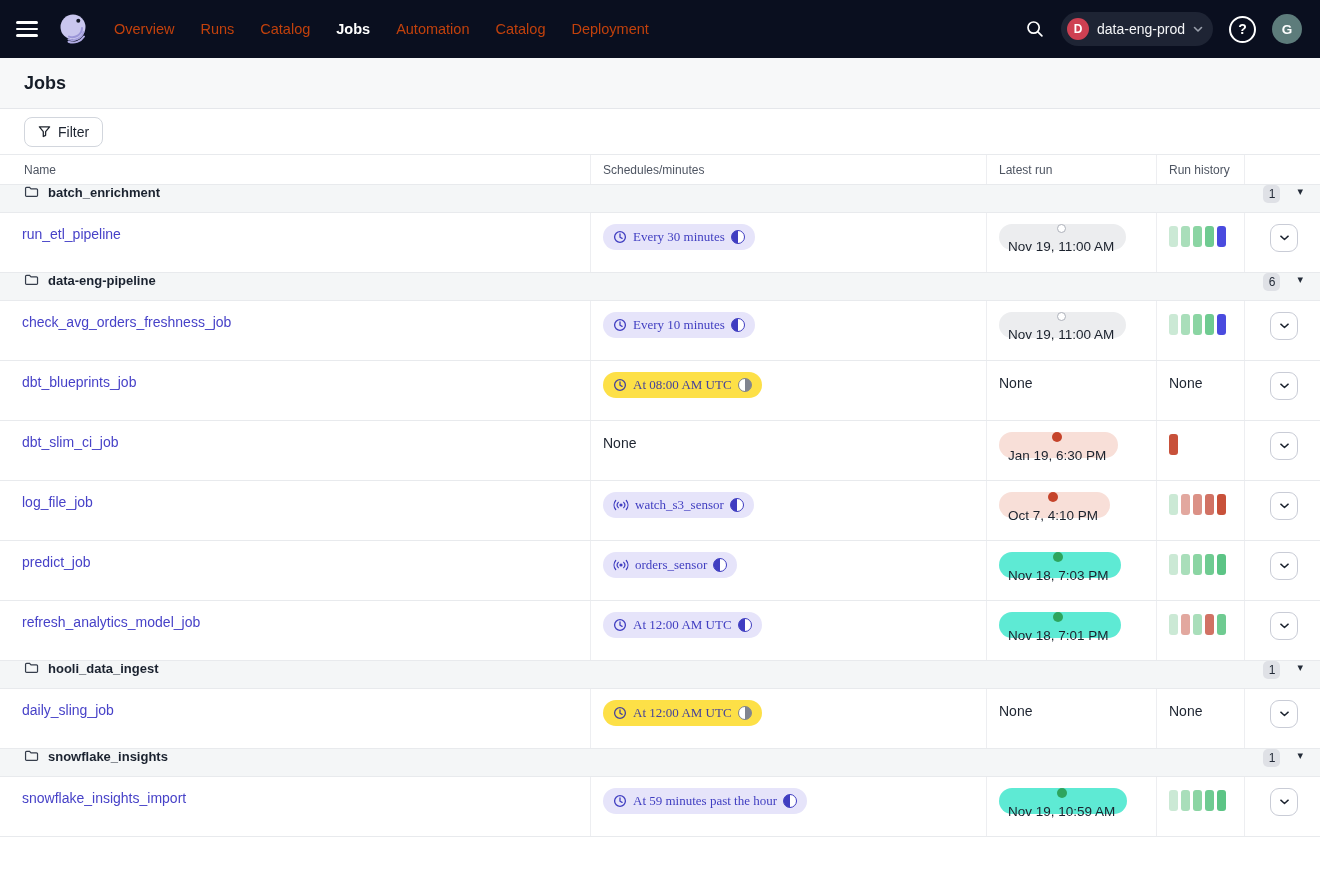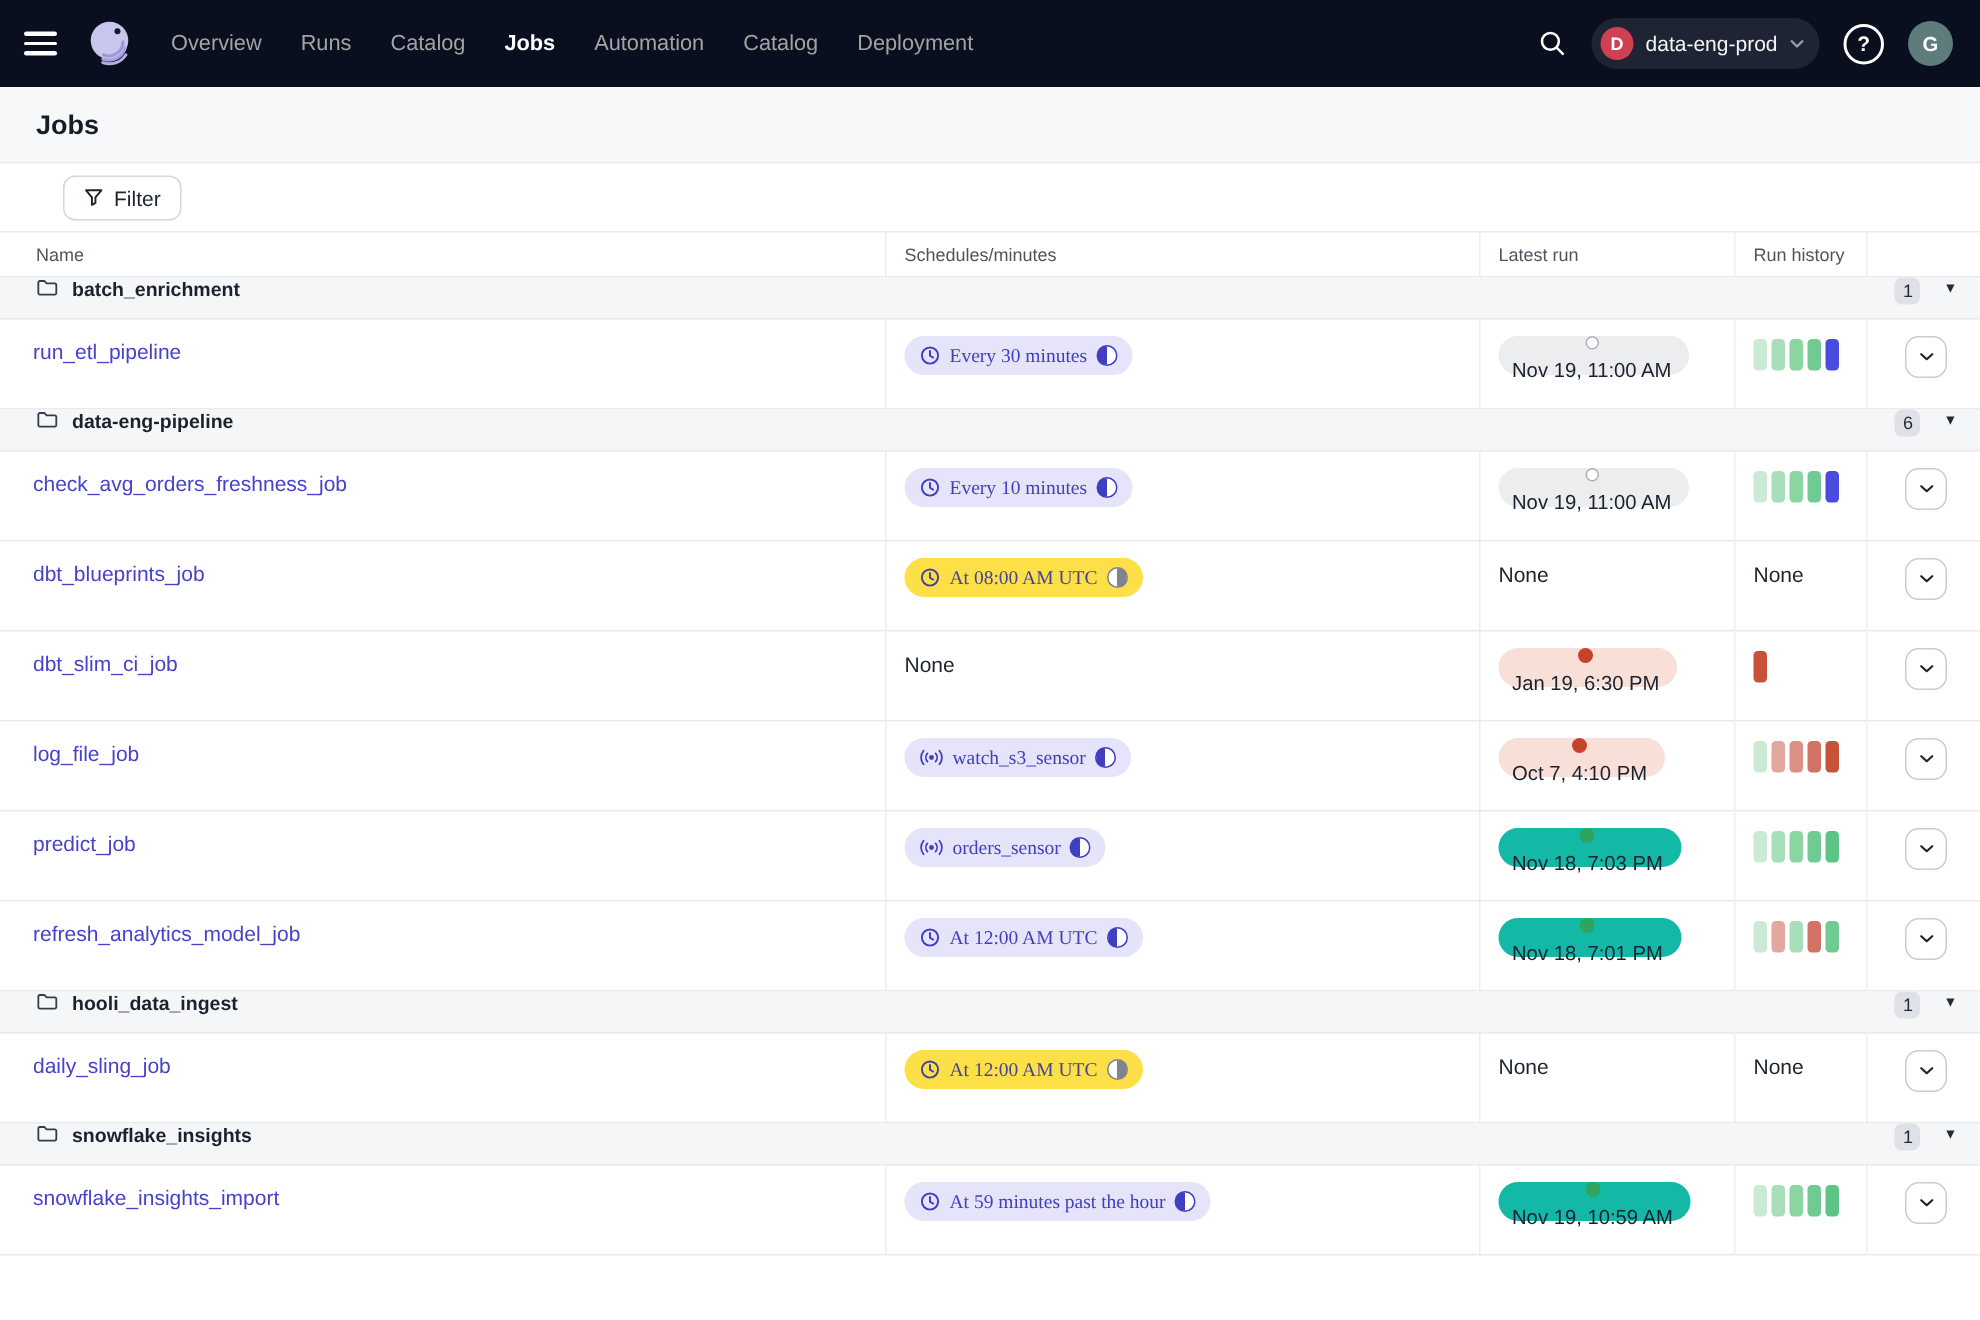--- a/index.html
+++ b/index.html
@@ -5,35 +5,35 @@
   * { margin:0; padding:0; box-sizing:border-box; }
   html,body { width:1320px; height:880px; background:#fff; font-family:"Liberation Sans", sans-serif; overflow:hidden; }
   .app { width:1320px; height:880px; background:#fff; }
 
   
   .topnav { height:58px; background:#0A0F1F; display:flex; align-items:center; padding:0 18px 0 16px; }
   .hamburger { width:26px; height:26px; background:none; border:none; cursor:pointer; display:flex; flex-direction:column; justify-content:center; gap:4px; margin-right:12px; }
   .hamburger span { display:block; height:2.4px; width:22px; background:#fff; border-radius:2px; }
   .logo { width:38px; height:38px; margin-right:22px; display:flex; align-items:center; justify-content:center; }
   .navitems { display:flex; align-items:center; gap:26px; }
-  .navitem { color:#a3a3a3; font-size:14.5px; text-decoration:none; cursor:pointer; background:none; border:none; font-family:inherit; }
+  .navitem { color:#c2410c; font-size:14.5px; text-decoration:none; cursor:pointer; background:none; border:none; font-family:inherit; }
   .navitem.active { color:#fff; font-weight:700; }
   .nav-right { margin-left:auto; display:flex; align-items:center; gap:16px; }
   .icon-btn { background:none; border:none; cursor:pointer; display:flex; align-items:center; justify-content:center; }
   .deploy-pill { display:flex; align-items:center; gap:8px; background:#1E2434; border:none; border-radius:17px; height:34px; padding:0 10px 0 6px; cursor:pointer; }
   .deploy-dot { width:22px; height:22px; border-radius:50%; background:#CE4052; color:#fff; font-size:12px; font-weight:700; display:flex; align-items:center; justify-content:center; }
   .deploy-name { color:#F4F5F7; font-size:14px; }
   .help-btn { width:27px; height:27px; border:2px solid #fff; border-radius:50%; color:#fff; font-size:14px; font-weight:700; background:none; display:flex; align-items:center; justify-content:center; cursor:pointer; }
   .avatar { width:30px; height:30px; border-radius:50%; background:#5D7C7B; color:#fff; font-size:13.5px; font-weight:600; display:flex; align-items:center; justify-content:center; border:none; cursor:pointer; }
 
   
   .page-header { height:51px; background:#F7F8F9; border-bottom:1px solid #E5E7EB; display:flex; align-items:center; padding:0 24px; }
   .page-title { font-size:18px; font-weight:700; color:#161D28; }
   .toolbar { height:46px; background:#fff; border-bottom:1px solid #E8EAED; display:flex; align-items:center; padding:0 24px; }
-  .filter-btn { display:flex; align-items:center; gap:7px; height:30px; padding:0 13px; background:#fff; border:1px solid #D2D6DD; border-radius:8px; font-size:14px; color:#1D2430; cursor:pointer; font-family:inherit;margin-left:18px; }
+  .filter-btn { display:flex; align-items:center; gap:7px; height:30px; padding:0 13px; background:#fff; border:1px solid #D2D6DD; border-radius:8px; font-size:14px; color:#1D2430; cursor:pointer; font-family:inherit; }
 
   
   .grid-cols { display:grid; grid-template-columns:590px 396px 170px 88px 76px; }
   .thead { height:30px; border-bottom:1px solid #E8EAED; }
   .thead .th { font-size:12px; color:#4E5562; display:flex; align-items:center; padding-left:12px; border-left:1px solid #EDEEF1; }
   .thead .th:first-child { padding-left:24px; border-left:none; }
 
   .group-row { height:28px; background:#F4F6F7; border-bottom:1px solid #E8EAED; display:flex; align-items:flex-start; padding:0 15px 0 24px; gap:9px; }
   .group-name { font-size:13px; font-weight:700; color:#1A222F; margin-right:auto; }
   .group-count { min-width:17px; height:18px; padding:0 5px; background:#DFE1E6; border-radius:5px; font-size:12px; color:#232B38; display:flex; align-items:center; justify-content:center; }
@@ -48,21 +48,21 @@
   .pill { display:inline-flex; align-items:center; gap:6px; height:26px; border-radius:13px; padding:0 10px; font-size:13px; white-space:nowrap; }
   .sched { background:#E6E4FA; color:#403EC1;font-family:Liberation Serif, serif; }
   .sched.off { background:#fde047; color:#46439B; }
   .sched .clock, .sched .sensor { flex:none; display:flex; }
   .toggle { width:14px; height:14px; border-radius:50%; flex:none; }
   .toggle.on { border:1.6px solid #403EC1; background:linear-gradient(90deg,#403EC1 50%,#fff 50%); }
   .toggle.off { border:1.6px solid #80848F; background:linear-gradient(90deg,#fff 50%,#80848F 50%); }
 
   .run-pill { background:#ECEDEF; color:#1B222D; font-size:13.5px; padding:0 12px 0 9px;flex-direction:column; }
   .run-pill.failure { background:#F8DFD8; }
-  .run-pill.success { background:#14b8a6; }
+  .run-pill.success { background:#5eead4; }
   .status-circle { width:10px; height:10px; border-radius:50%; flex:none; }
   .status-circle.in_progress { width:9px; height:9px; border:1.6px solid #ADB1BA; background:#fff; }
   .status-circle.failure { background:#C5432A; }
   .status-circle.success { background:#2EA55E; }
 
   .chips { display:flex; gap:3px; padding-top:2px; }
   .chip { width:9px; height:21px; border-radius:3px; cursor:pointer; }
 
   .row-caret-btn { width:28px; height:28px; border:1px solid #C9CCD6; border-radius:9px; background:#fff; display:flex; align-items:center; justify-content:center; cursor:pointer; margin-left:13px; }
 </style>

